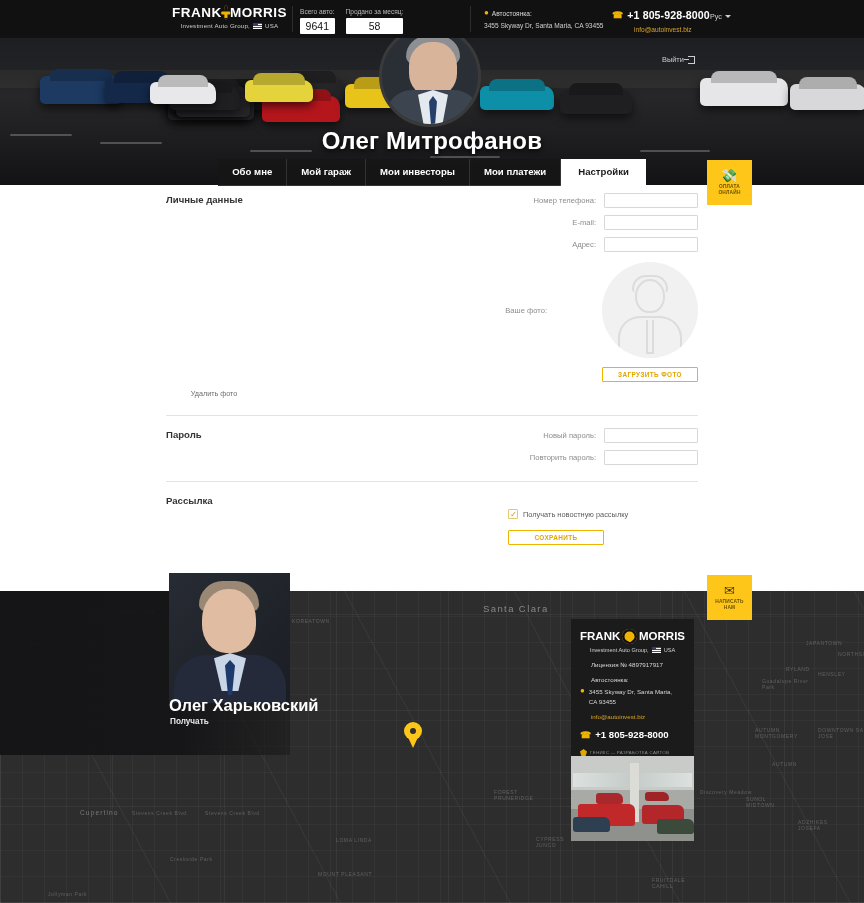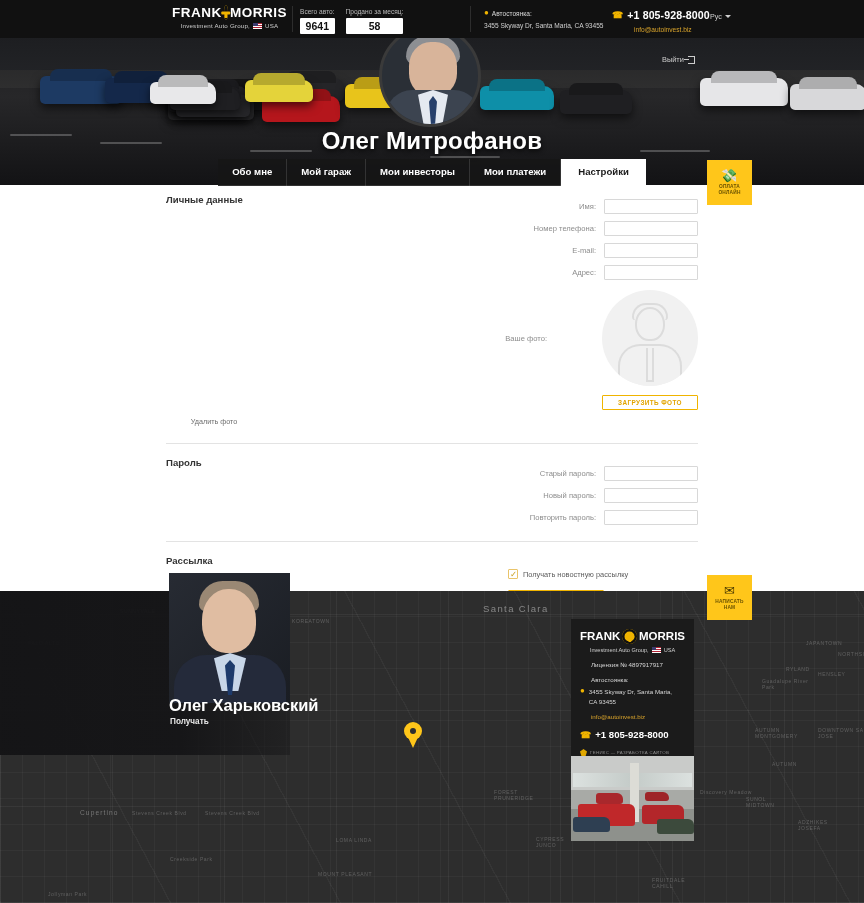--- a/index.html
+++ b/index.html
@@ -58,21 +58,21 @@
     content:""; position:absolute; left:0; top:0; width:4.5px; height:3.4px; background:#3c3b6e;
   }
   .divider-v {
     position: absolute; top: 6px; width: 1px; height: 26px; background: #2d2d2d;
   }
   .stat-group { position: absolute; top: 7px; display: flex; gap: 11px; }
   .stat { text-align: left; }
   .stat-label { font-size: 6.6px; color: #b9b9b9; line-height: 9px; }
   .stat-value {
     margin-top: 2px; background: #ffffff; color: #111;
-    font-size: 10.5px; font-weight: bold; text-align: center;
+    font-size: 10.5px; font-weight: normal; text-align: center;
     padding: 2px 0; min-width: 34px; border-radius: 1px;
   }
   .contact-park { position: absolute; top: 9px; left: 484px; }
   .contact-park .ttl {
     font-size: 6.6px; color: #d9d9d9; display: flex; align-items: center; gap: 3px;
   }
   .contact-park .addr { font-size: 6.6px; color: #d0d0d0; margin-top: 5px; }
   .pin-icon { color: #f0b400; font-size: 8px; line-height: 8px; }
   .phone-block { position: absolute; top: 9px; left: 612px; text-align: left; }
   .phone-num {
@@ -430,24 +430,20 @@
     <div class="tab">Мои инвесторы</div>
     <div class="tab">Мои платежи</div>
     <div class="tab active">Настройки</div>
   </div>
 
   <div class="content">
 
     <div class="section" style="padding-top:8px;">
       <div class="section-title" style="top:9px;">Личные данные</div>
 
-      <div class="field-row" style="margin-top:6px;">
-        <span class="field-label">Имя:</span>
-        <input class="field-input" type="text" value="" style="">
-      </div>
       <div class="field-row">
         <span class="field-label">Номер телефона:</span>
         <input class="field-input" type="text" value="" style="">
       </div>
       <div class="field-row">
         <span class="field-label">E-mail:</span>
         <input class="field-input" type="text" value="" style="">
       </div>
       <div class="field-row">
         <span class="field-label">Адрес:</span>
@@ -472,24 +468,20 @@
       <div style="display:flex; margin-top:7px;">
         <div class="link-del">Удалить фото</div>
       </div>
     </div>
 
     <div class="hr" style="margin-top:17px;"></div>
 
     <div class="section" style="padding-top:12px;">
       <div class="section-title" style="top:13px;">Пароль</div>
 
-      <div class="field-row" style="margin-top:10px;">
-        <span class="field-label">Старый пароль:</span>
-        <input class="field-input" type="password" value="" style="">
-      </div>
       <div class="field-row">
         <span class="field-label">Новый пароль:</span>
         <input class="field-input" type="password" value="" style="">
       </div>
       <div class="field-row">
         <span class="field-label">Повторить пароль:</span>
         <input class="field-input" type="password" value="" style="">
       </div>
     </div>
 

